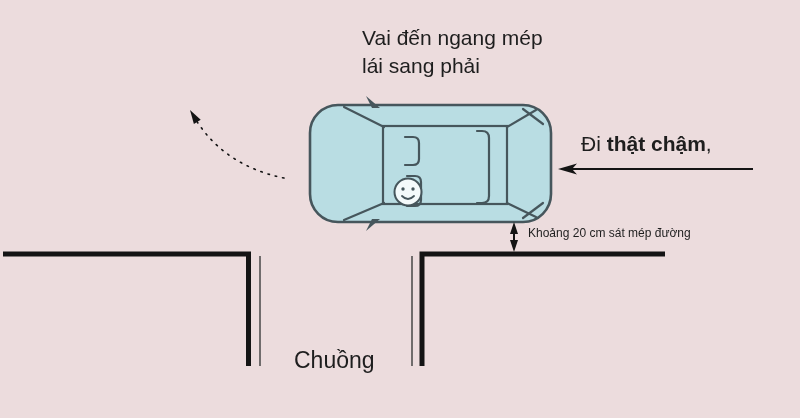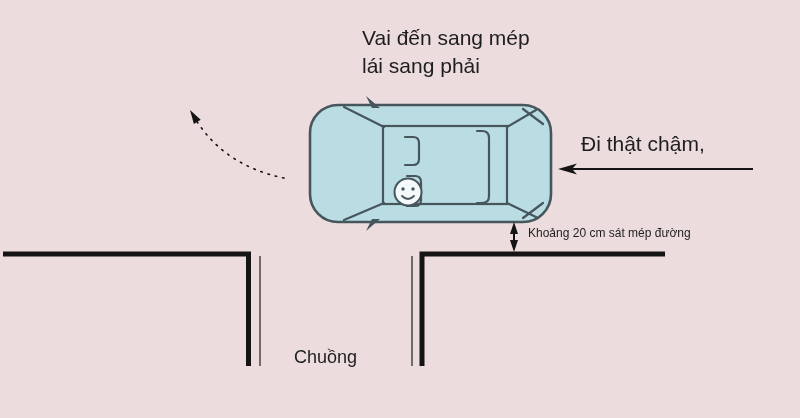--- a/index.html
+++ b/index.html
@@ -6,23 +6,23 @@
   .stage{
     position:relative;width:800px;height:418px;overflow:hidden;
     background:var(--background-color,#ecdcdd);
     font-family:"Liberation Sans",sans-serif;
     color:var(--text-color,#1e1e1e);
   }
   .diagram-svg{position:absolute;left:0;top:0;width:800px;height:418px}
   .txt{position:absolute;white-space:nowrap}
   .instruction{left:362px;top:24px;font-size:21px;line-height:28px}
   .speed{left:581px;top:132px;font-size:21px}
-  .speed b{font-weight:normal}
+  .speed b{font-weight:bold}
   .distance{left:528px;top:226px;font-size:12px}
-  .garage{left:294px;top:347px;font-size:18px}
+  .garage{left:294px;top:347px;font-size:23px}
 
   .road{stroke:var(--line-color,#141414);stroke-width:5;fill:none}
   .thinline{stroke:var(--thin-line-color,#3c3c3c);stroke-width:1.4;fill:none}
   .carbody{fill:var(--car-fill,#b9dde3);stroke:var(--car-stroke,#46565c);stroke-width:2.6}
   .cardetail{fill:none;stroke:var(--car-stroke,#46565c);stroke-width:2.2;stroke-linecap:round}
   .mirror{fill:var(--car-stroke,#46565c)}
   .arrowline{stroke:var(--line-color,#141414);stroke-width:1.8;fill:none}
   .arrowline2{stroke:var(--line-color,#141414);stroke-width:2;fill:none}
   .arrowhead{fill:var(--line-color,#141414)}
   .dotted{stroke:var(--line-color,#141414);stroke-width:1.6;fill:none;
@@ -82,21 +82,21 @@
       <polygon class="arrowhead" points="514,252 510,240 518,240"></polygon>
     </g>
 
     <g>
       <path class="dotted" d="M284,178 Q225,166 196,120"></path>
       <polygon class="arrowhead" points="190,110 200.7,119.8 193.9,124"></polygon>
     </g>
   </svg>
 
   <div class="txt instruction">
-    <div>Vai đến sang mép</div>
+    <div>Vai đến ngang mép</div>
     <div>lái sang phải</div>
   </div>
 
   <div class="txt speed"><span>Đi </span><b>thật chậm</b><span>,</span></div>
 
   <div class="txt distance">Khoảng 20 cm sát mép đường</div>
 
   <div class="txt garage">Chuồng</div>
 
 </div>

